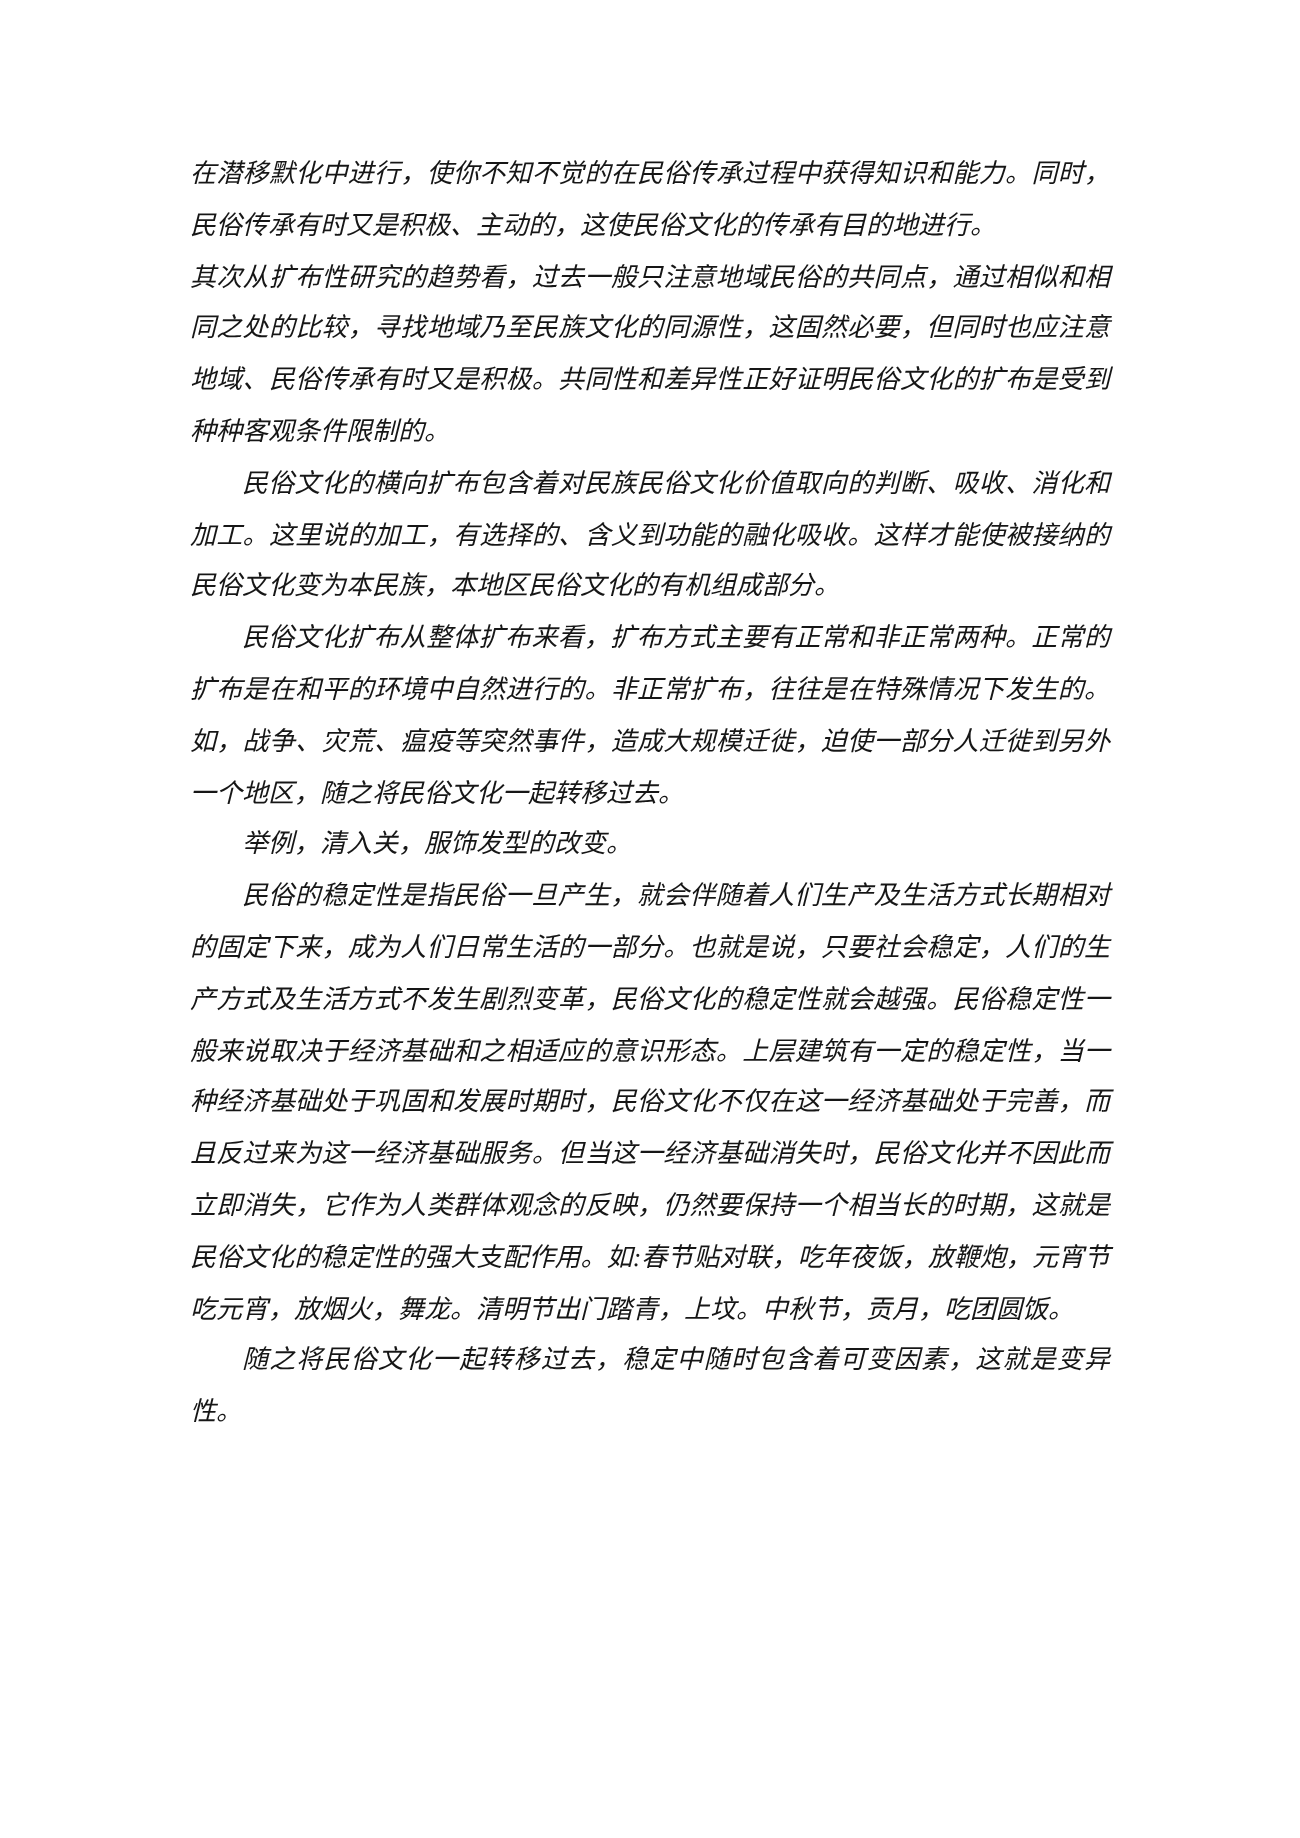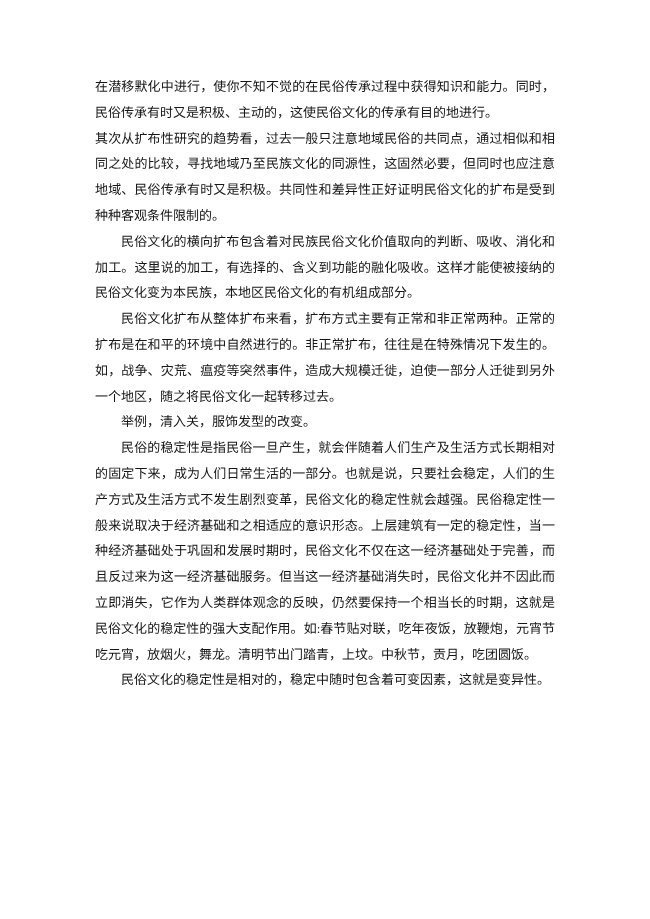--- a/index.html
+++ b/index.html
@@ -23,34 +23,35 @@
   .doc-body {
     width: 460px;
   }
   p.para {
     margin: 0;
     padding: 0;
     text-align: justify;
     text-align-last: left;
     letter-spacing: 0;
     word-break: normal;
+    font-style: italic;
   }
   p.para.indent {
     text-indent: 26px;
   }
   p.para.heading {
     font-weight: normal; 
   }
 </style>
 </head>
 <body>
 
 <div class="page">
   <div class="doc-body">
       <p class="para">在潜移默化中进行，使你不知不觉的在民俗传承过程中获得知识和能力。同时，民俗传承有时又是积极、主动的，这使民俗文化的传承有目的地进行。</p>
       <p class="para">其次从扩布性研究的趋势看，过去一般只注意地域民俗的共同点，通过相似和相同之处的比较，寻找地域乃至民族文化的同源性，这固然必要，但同时也应注意地域、民俗传承有时又是积极。共同性和差异性正好证明民俗文化的扩布是受到种种客观条件限制的。</p>
       <p class="para indent">民俗文化的横向扩布包含着对民族民俗文化价值取向的判断、吸收、消化和加工。这里说的加工，有选择的、含义到功能的融化吸收。这样才能使被接纳的民俗文化变为本民族，本地区民俗文化的有机组成部分。</p>
       <p class="para indent">民俗文化扩布从整体扩布来看，扩布方式主要有正常和非正常两种。正常的扩布是在和平的环境中自然进行的。非正常扩布，往往是在特殊情况下发生的。如，战争、灾荒、瘟疫等突然事件，造成大规模迁徙，迫使一部分人迁徙到另外一个地区，随之将民俗文化一起转移过去。</p>
       <p class="para indent">举例，清入关，服饰发型的改变。</p>
       <p class="para indent">民俗的稳定性是指民俗一旦产生，就会伴随着人们生产及生活方式长期相对的固定下来，成为人们日常生活的一部分。也就是说，只要社会稳定，人们的生产方式及生活方式不发生剧烈变革，民俗文化的稳定性就会越强。民俗稳定性一般来说取决于经济基础和之相适应的意识形态。上层建筑有一定的稳定性，当一种经济基础处于巩固和发展时期时，民俗文化不仅在这一经济基础处于完善，而且反过来为这一经济基础服务。但当这一经济基础消失时，民俗文化并不因此而立即消失，它作为人类群体观念的反映，仍然要保持一个相当长的时期，这就是民俗文化的稳定性的强大支配作用。如:春节贴对联，吃年夜饭，放鞭炮，元宵节吃元宵，放烟火，舞龙。清明节出门踏青，上坟。中秋节，贡月，吃团圆饭。</p>
-      <p class="para indent">民俗文化的稳定性是相对的，稳定中随时包含着可变因素，这就是变异性。</p>
+      <p class="para indent">随之将民俗文化一起转移过去，稳定中随时包含着可变因素，这就是变异性。</p>
     </div>
 </div>
 
 </body></html>

